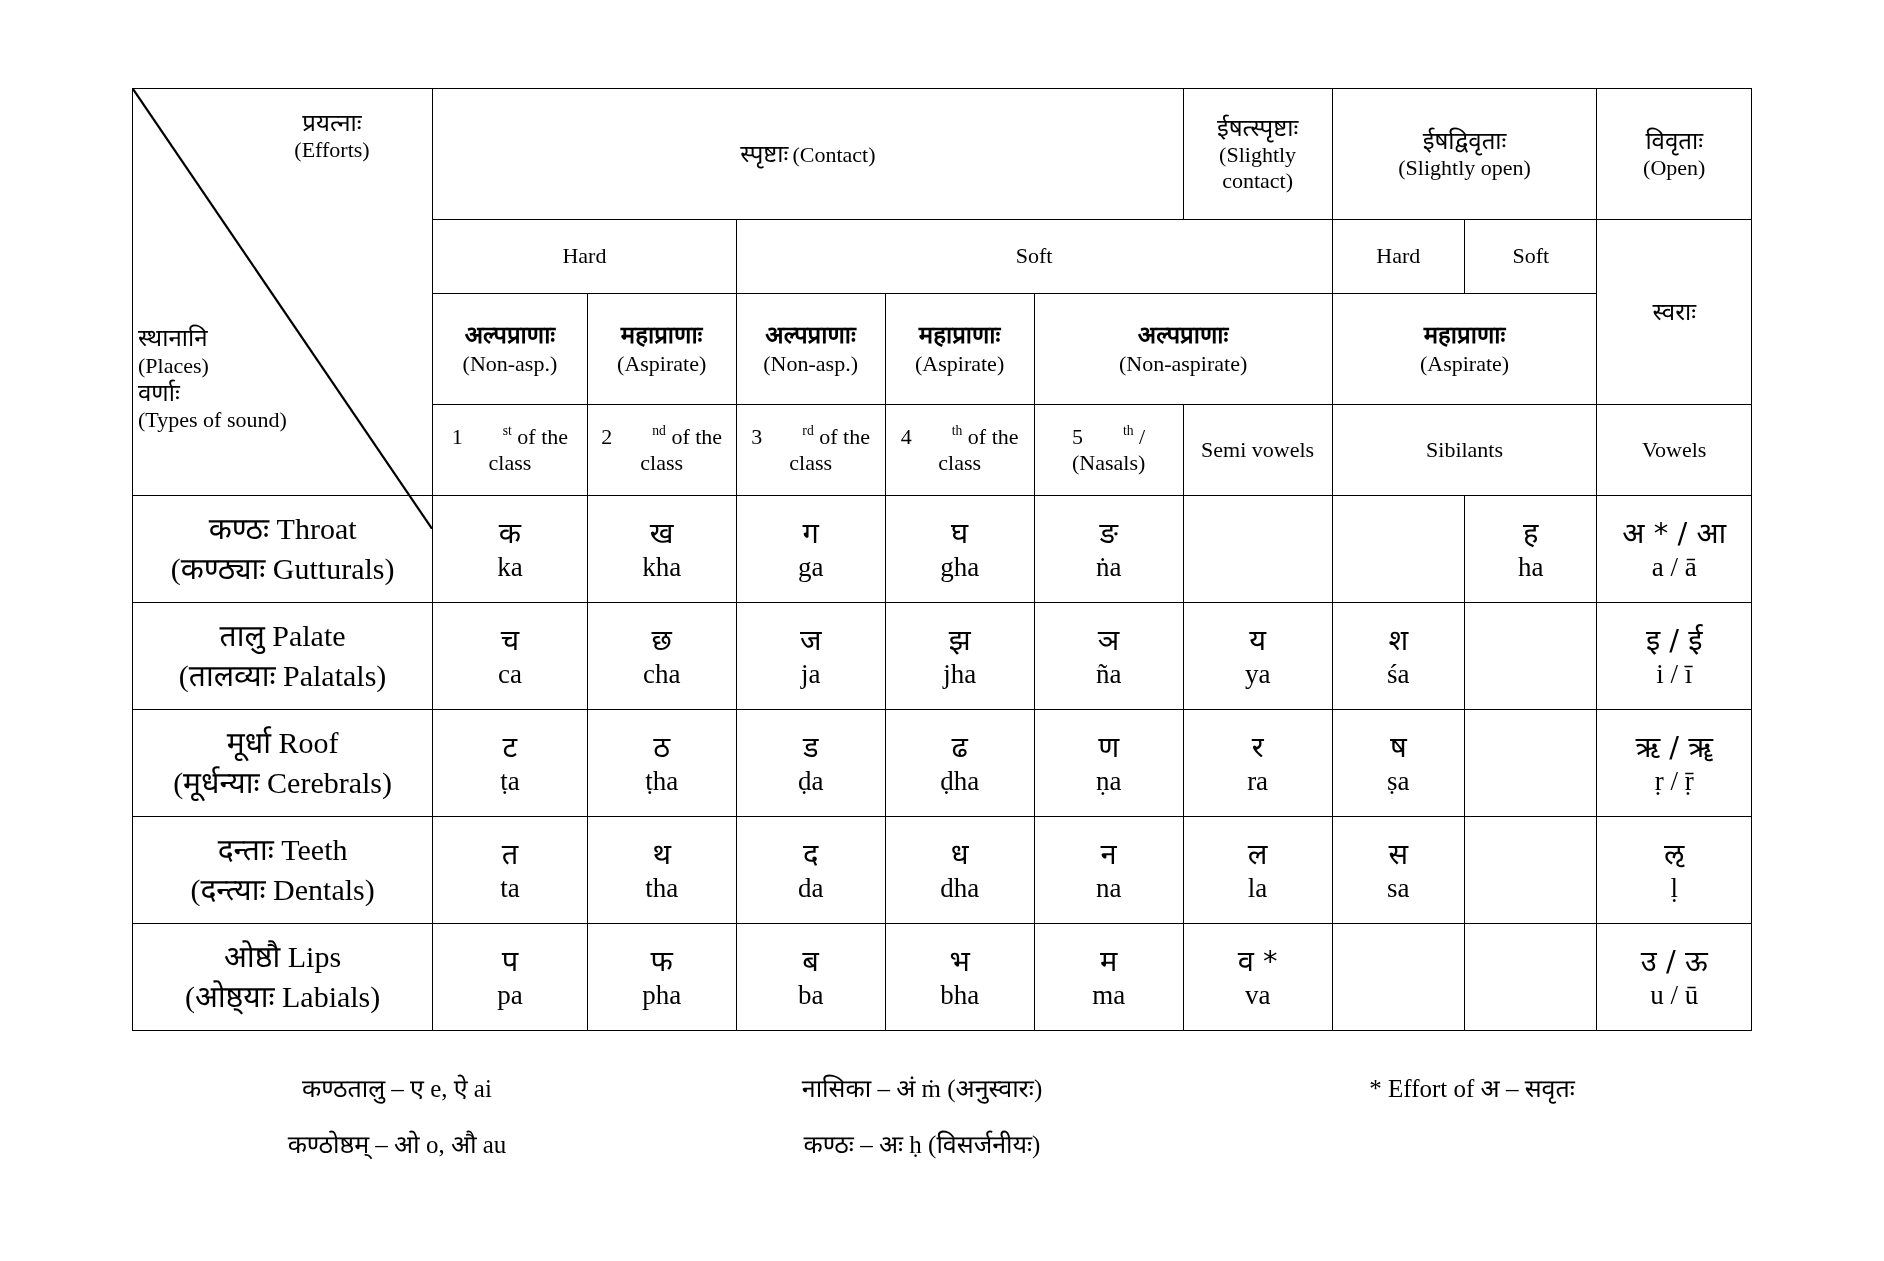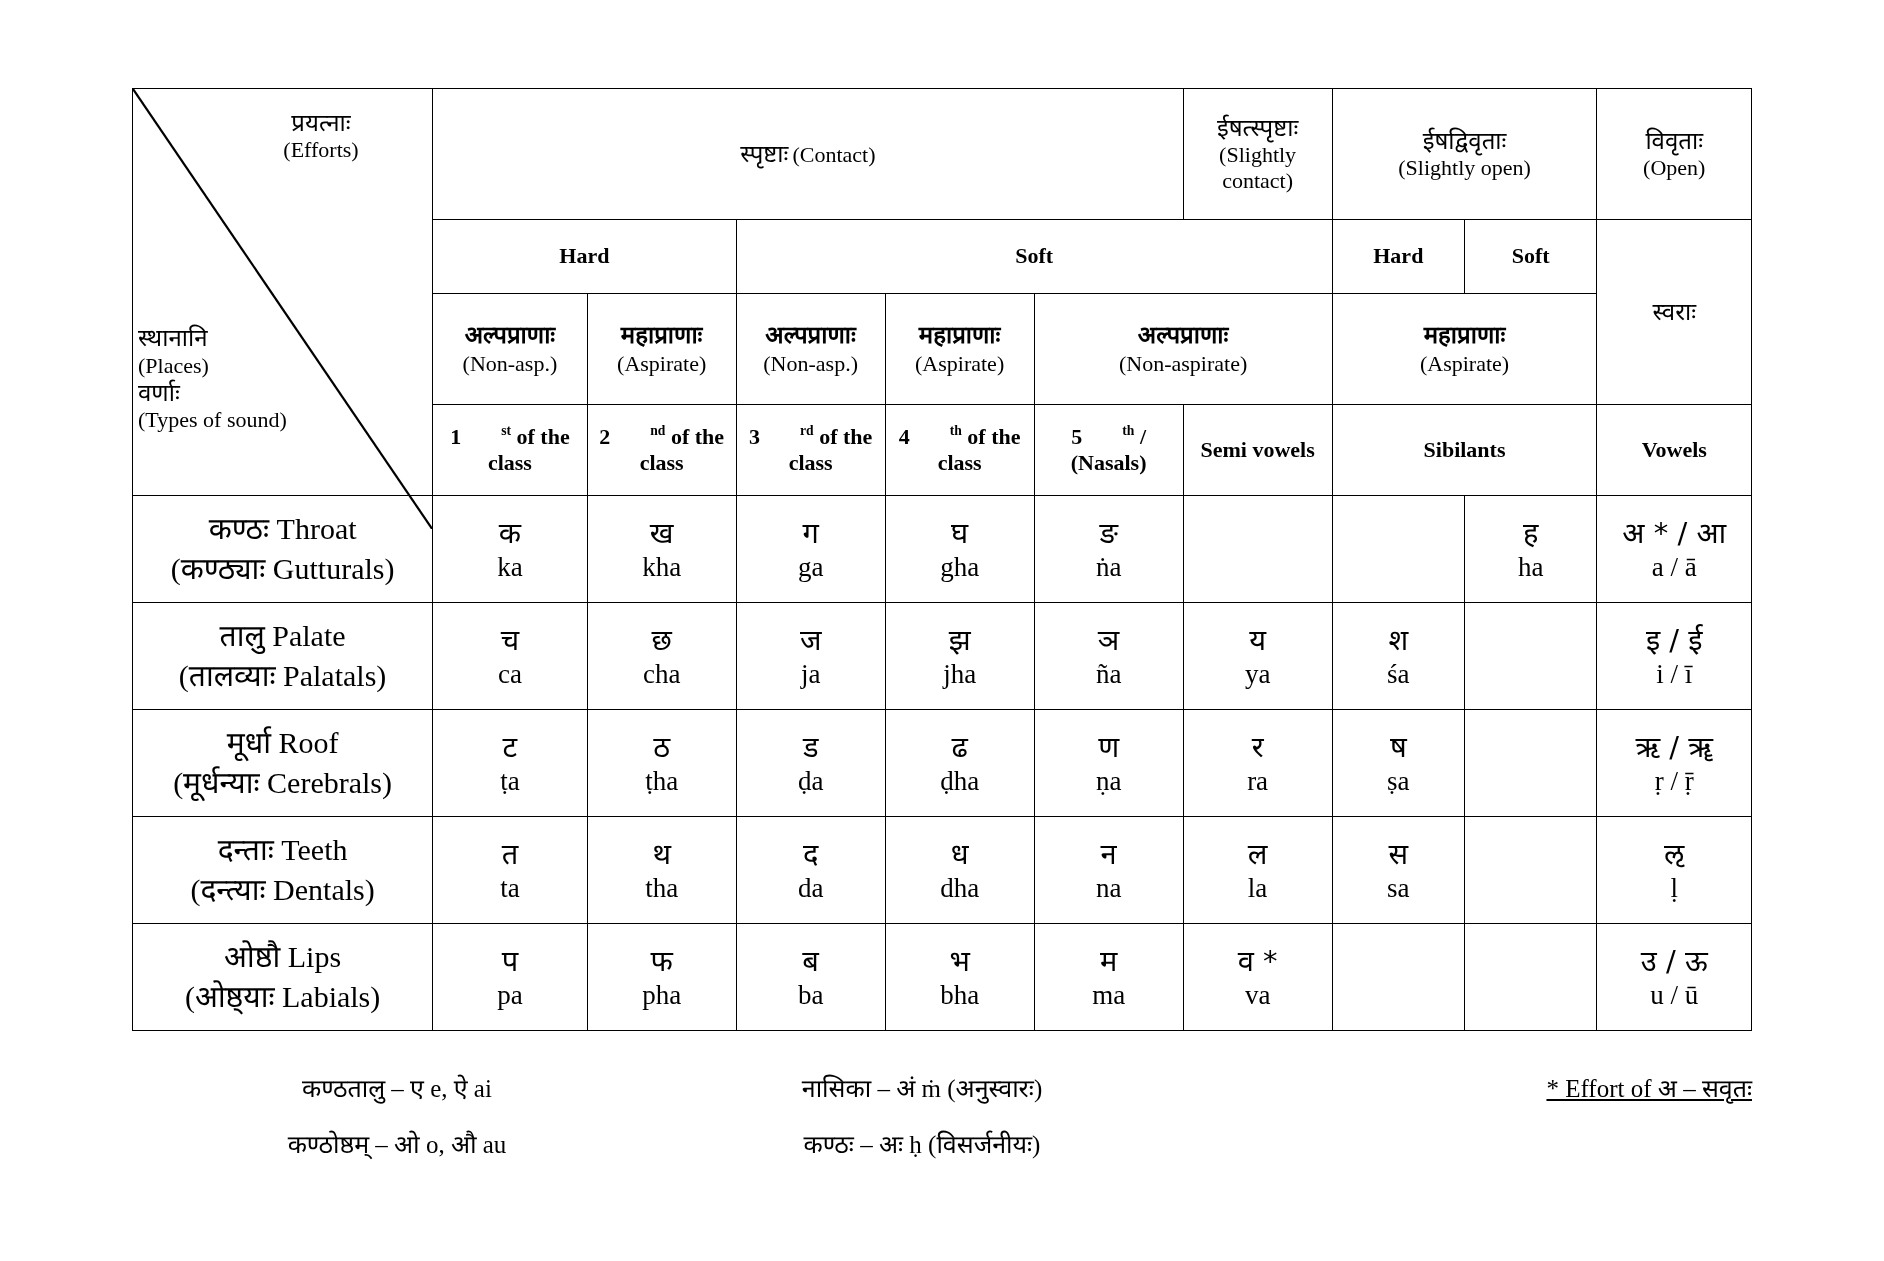--- a/index.html
+++ b/index.html
@@ -29,38 +29,38 @@
   }
   table.varna td, table.varna th {
     border: 1.5px solid #000;
     text-align: center;
     vertical-align: middle;
     padding: 3px 4px;
     font-weight: normal;
   }
   .hdr-dev { font-size: 24px; line-height: 1.18; }
   .hdr-lat { font-size: 22px; line-height: 1.18; }
-  .small-lat { font-size: 22px; line-height: 1.2; font-weight: bold; }
+  .small-lat { font-size: 22px; line-height: 1.2; }
 
   
   td.corner {
     position: relative;
     height: 400px;
     padding: 0;
     text-align: left;
   }
   .corner-diag {
     position: absolute;
     left: 0; top: 0; right: 0; bottom: 0;
     pointer-events: none;
   }
   .corner-efforts {
     position: absolute;
     top: 20px;
-    left: 73px;
+    left: 84px;
     width: 230px;
     text-align: center;
     line-height: 1.25;
   }
   .corner-places {
     position: absolute;
     bottom: 62px;
     left: 5px;
     width: 250px;
     text-align: left;
@@ -93,21 +93,21 @@
     margin: 39px auto 0 auto;
     font-size: 25px;
   }
   .fn-row {
     display: flex;
     align-items: baseline;
     margin-bottom: 22px;
   }
   .fn-a { width: 530px; text-align: center; }
   .fn-b { width: 520px; text-align: center; }
-  .fn-c { width: 560px; text-align: right; padding-left: 10px; text-decoration: underline; }
+  .fn-c { width: 560px; text-align: center; padding-left: 10px; }
   sup { font-size: 0.62em; vertical-align: super; margin-left: 40px; }
 </style>
 </head>
 <body>
 
 <div class="page">
 
   <table class="varna">
     <colgroup>
       <col style="width:272px">

